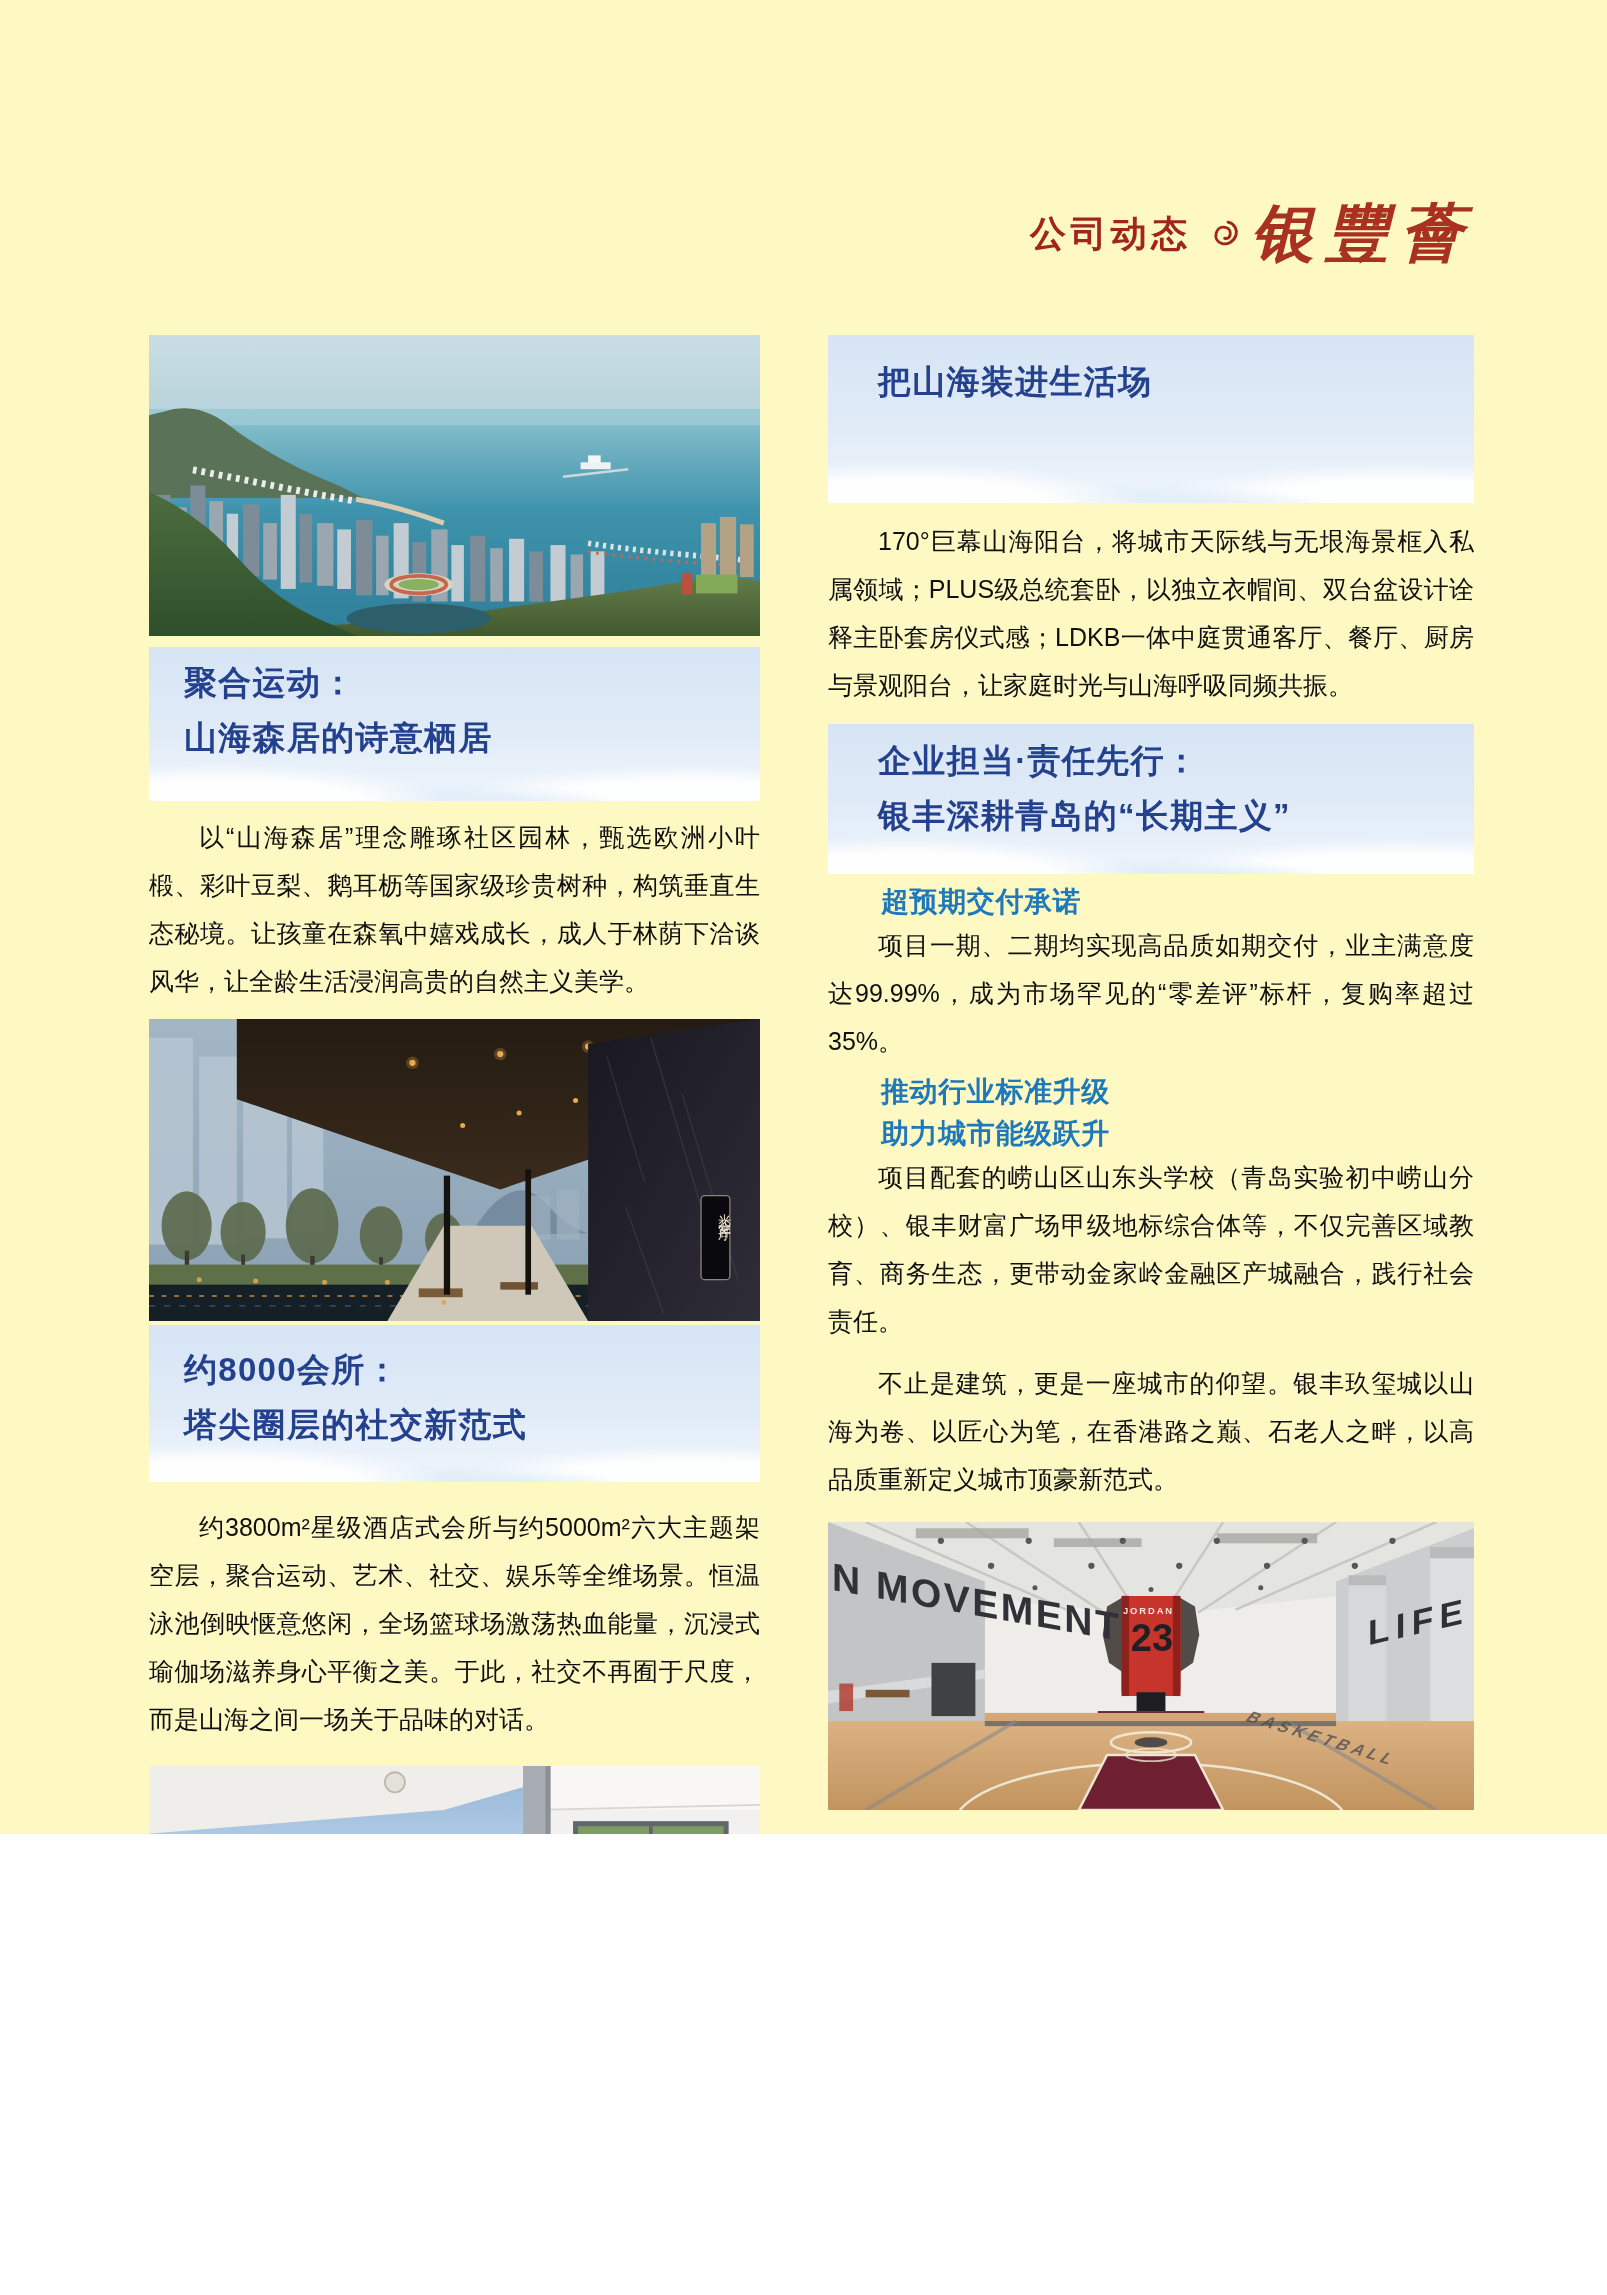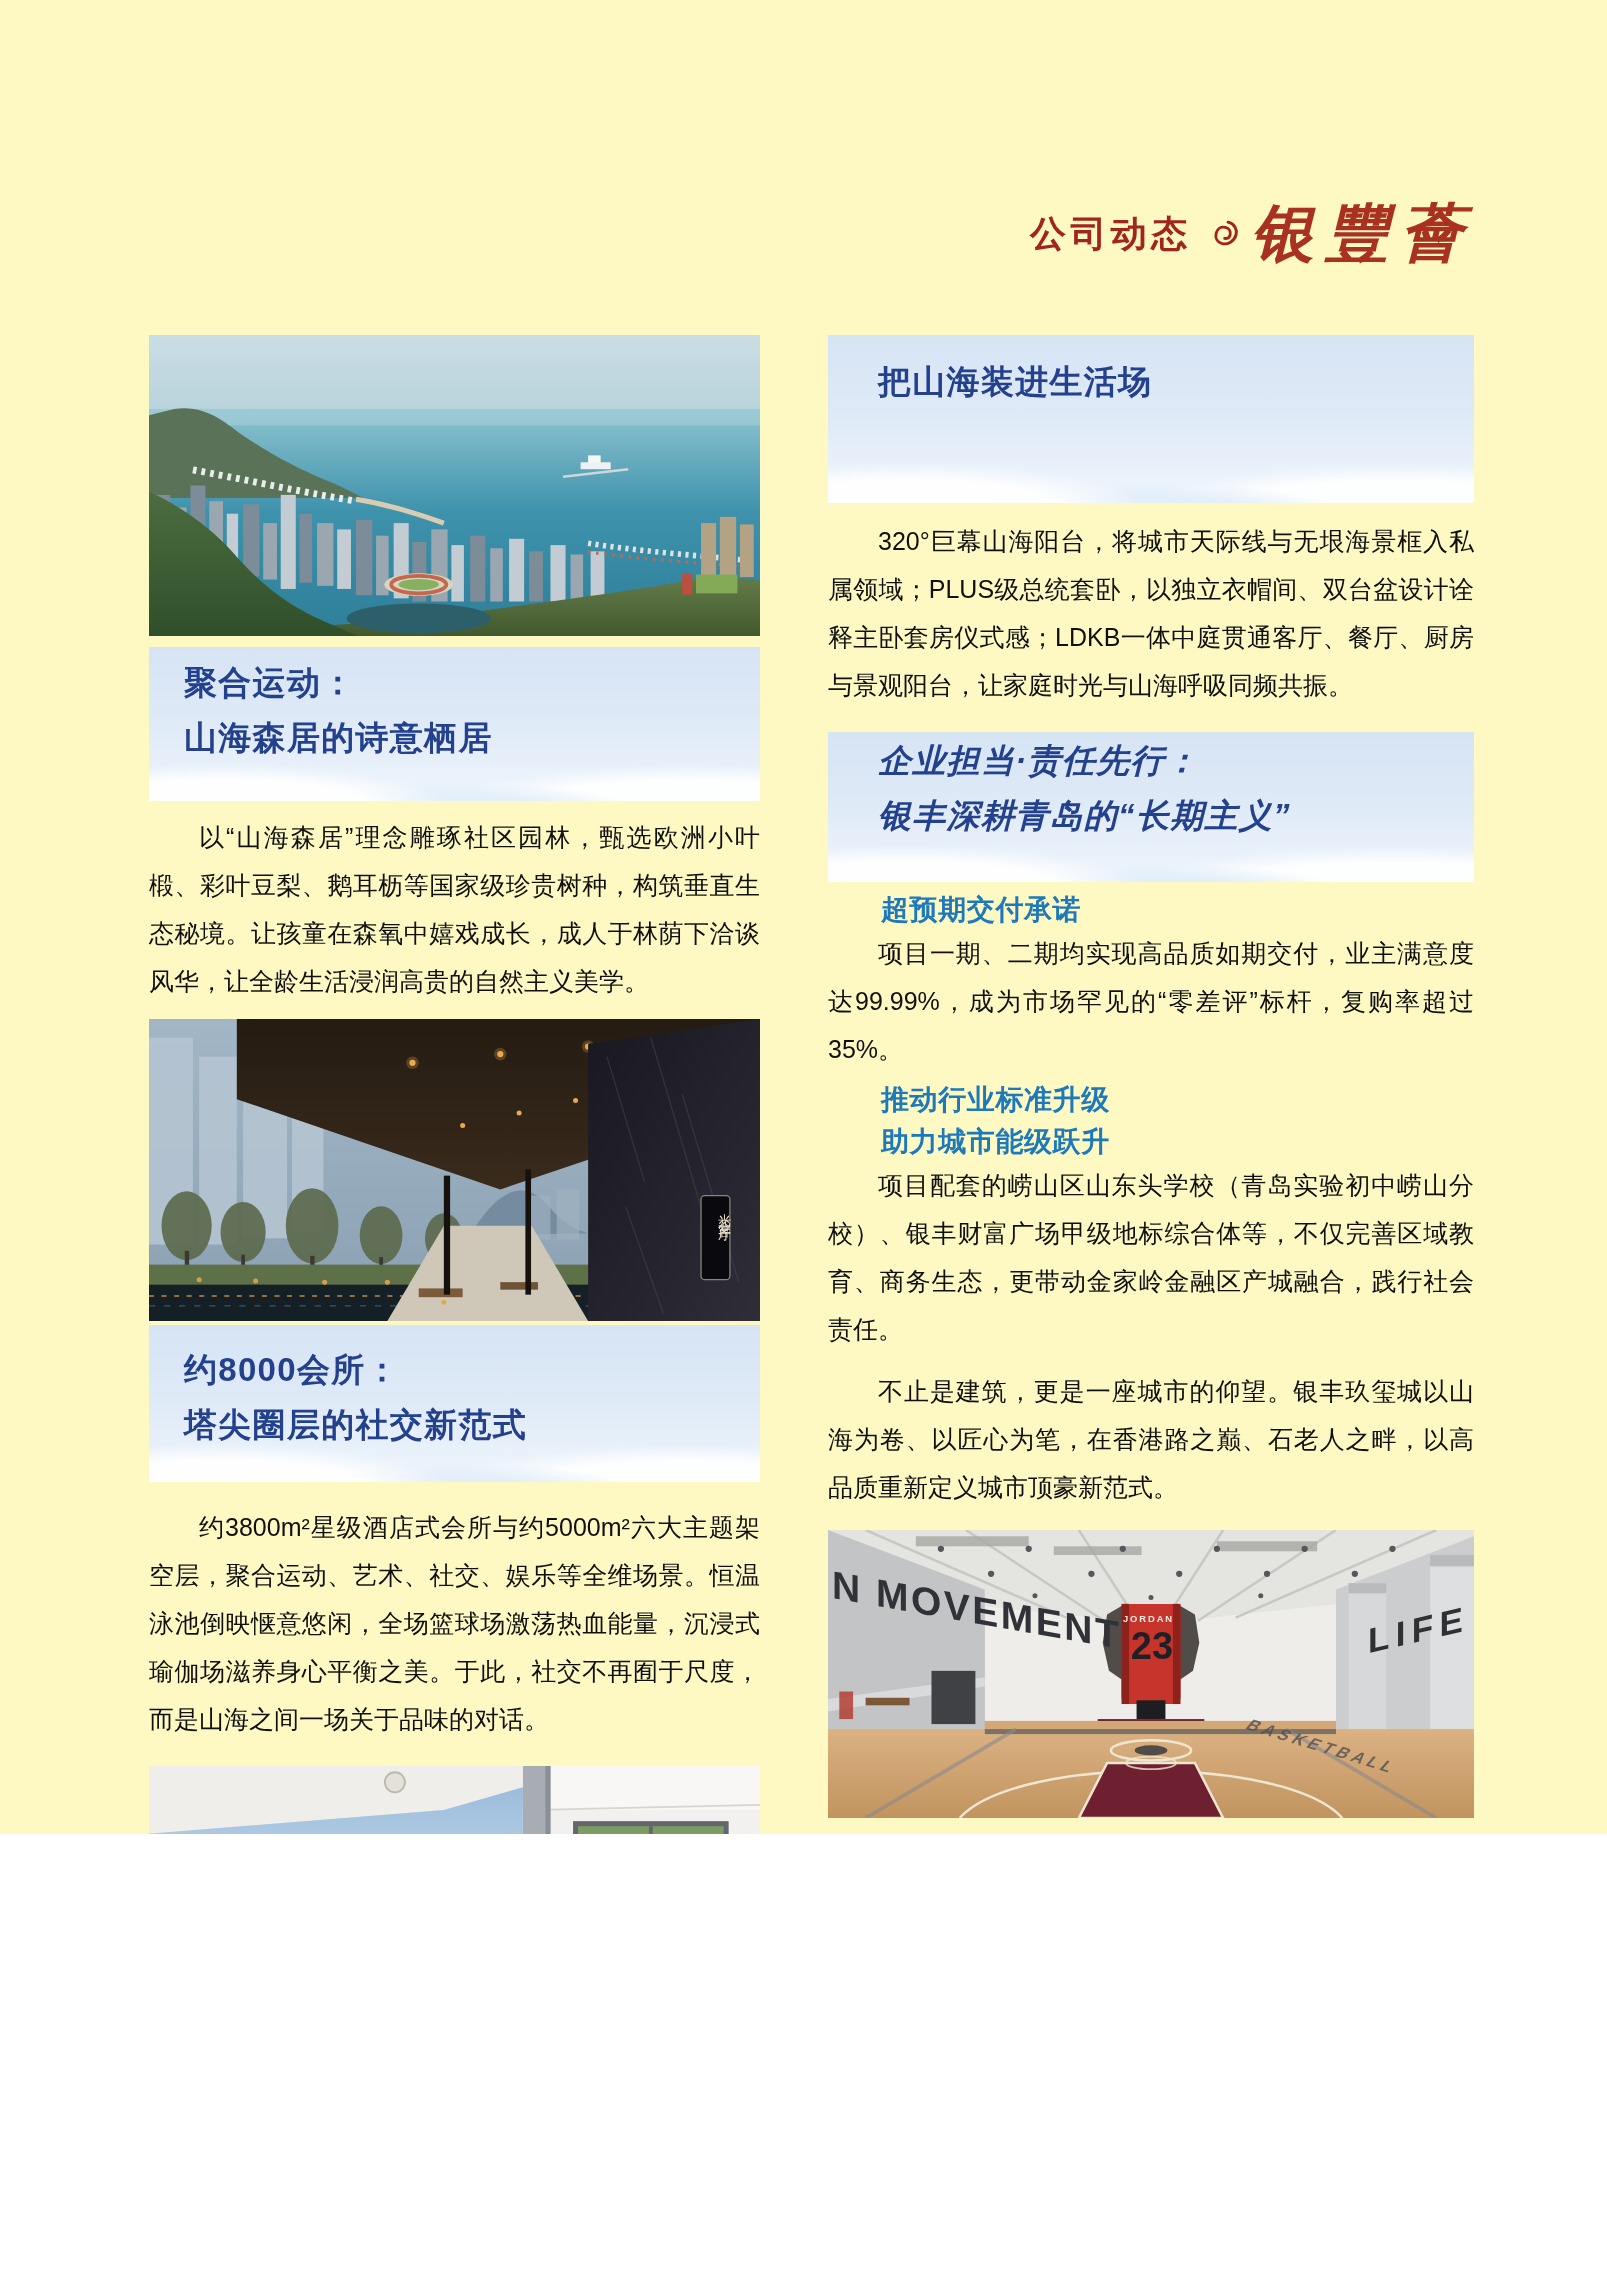--- a/index.html
+++ b/index.html
@@ -30,21 +30,21 @@
       radial-gradient(52% 40% at 50% 112%, rgba(226,238,250,.95) 38%, rgba(255,255,255,0) 62%),
       radial-gradient(64% 48% at 88% 108%, rgba(255,255,255,.92) 44%, rgba(255,255,255,0) 66%),
       radial-gradient(90% 34% at 30% 118%, rgba(195,215,236,.55) 40%, rgba(255,255,255,0) 70%),
       linear-gradient(180deg,#d6e4f4 0%, #dfeaf7 48%, #eff5fc 100%);
   }
   .band-title { display:block; color:#24418e; font-weight:800; font-size:33px; line-height:1.06; letter-spacing:1.3px; }
   .band-title + .band-title { margin-top:20px; }
   .band-l1 { margin-top:10.7px; height:154px; padding:19px 0 0 35px; }
   .band-l2 { margin-top:3.8px;  height:157px; padding:28px 0 0 35px; }
   .band-r1 { height:168px; padding:30px 0 0 50px; }
-  .band-r2 { margin-top:23px; height:150px; padding:12px 0 0 50px;font-style:italic; }
+  .band-r2 { margin-top:15px; height:150px; padding:20px 0 0 50px; }
 
   
   .para { margin:0; font-size:25px; line-height:48px; color:#101010; text-align:justify; text-indent:2em; }
   .para-l1 { margin-top:12.5px; }
   .para-l2 { margin-top:21px; }
   .para-r1 { margin-top:14px; }
   .subhead { margin:12.5px 0 0 0; padding-left:53px; color:#1e79ba; font-size:28px; font-weight:700; line-height:29px; letter-spacing:0.6px; }
   .sub-para { margin-top:5px; }
   .closing  { margin-top:14px; }
 
@@ -326,21 +326,21 @@
       </svg>
     </div>
   </section>
 
   <section class="col col-right">
 
     <div class="band band-r1">
       <span class="band-title">把山海装进生活场</span>
     </div>
 
-    <p class="para para-r1">320°巨幕山海阳台，将城市天际线与无垠海景框入私属领域；PLUS级总统套卧，以独立衣帽间、双台盆设计诠释主卧套房仪式感；LDKB一体中庭贯通客厅、餐厅、厨房与景观阳台，让家庭时光与山海呼吸同频共振。</p>
+    <p class="para para-r1">170°巨幕山海阳台，将城市天际线与无垠海景框入私属领域；PLUS级总统套卧，以独立衣帽间、双台盆设计诠释主卧套房仪式感；LDKB一体中庭贯通客厅、餐厅、厨房与景观阳台，让家庭时光与山海呼吸同频共振。</p>
 
     <div class="band band-r2">
       <span class="band-title">企业担当·责任先行：</span>
       <span class="band-title">银丰深耕青岛的“长期主义”</span>
     </div>
 
     <h4 class="subhead">超预期交付承诺</h4>
     <p class="para sub-para">项目一期、二期均实现高品质如期交付，业主满意度达99.99%，成为市场罕见的“零差评”标杆，复购率超过35%。</p>
 
     <h4 class="subhead">推动行业标准升级</h4>

